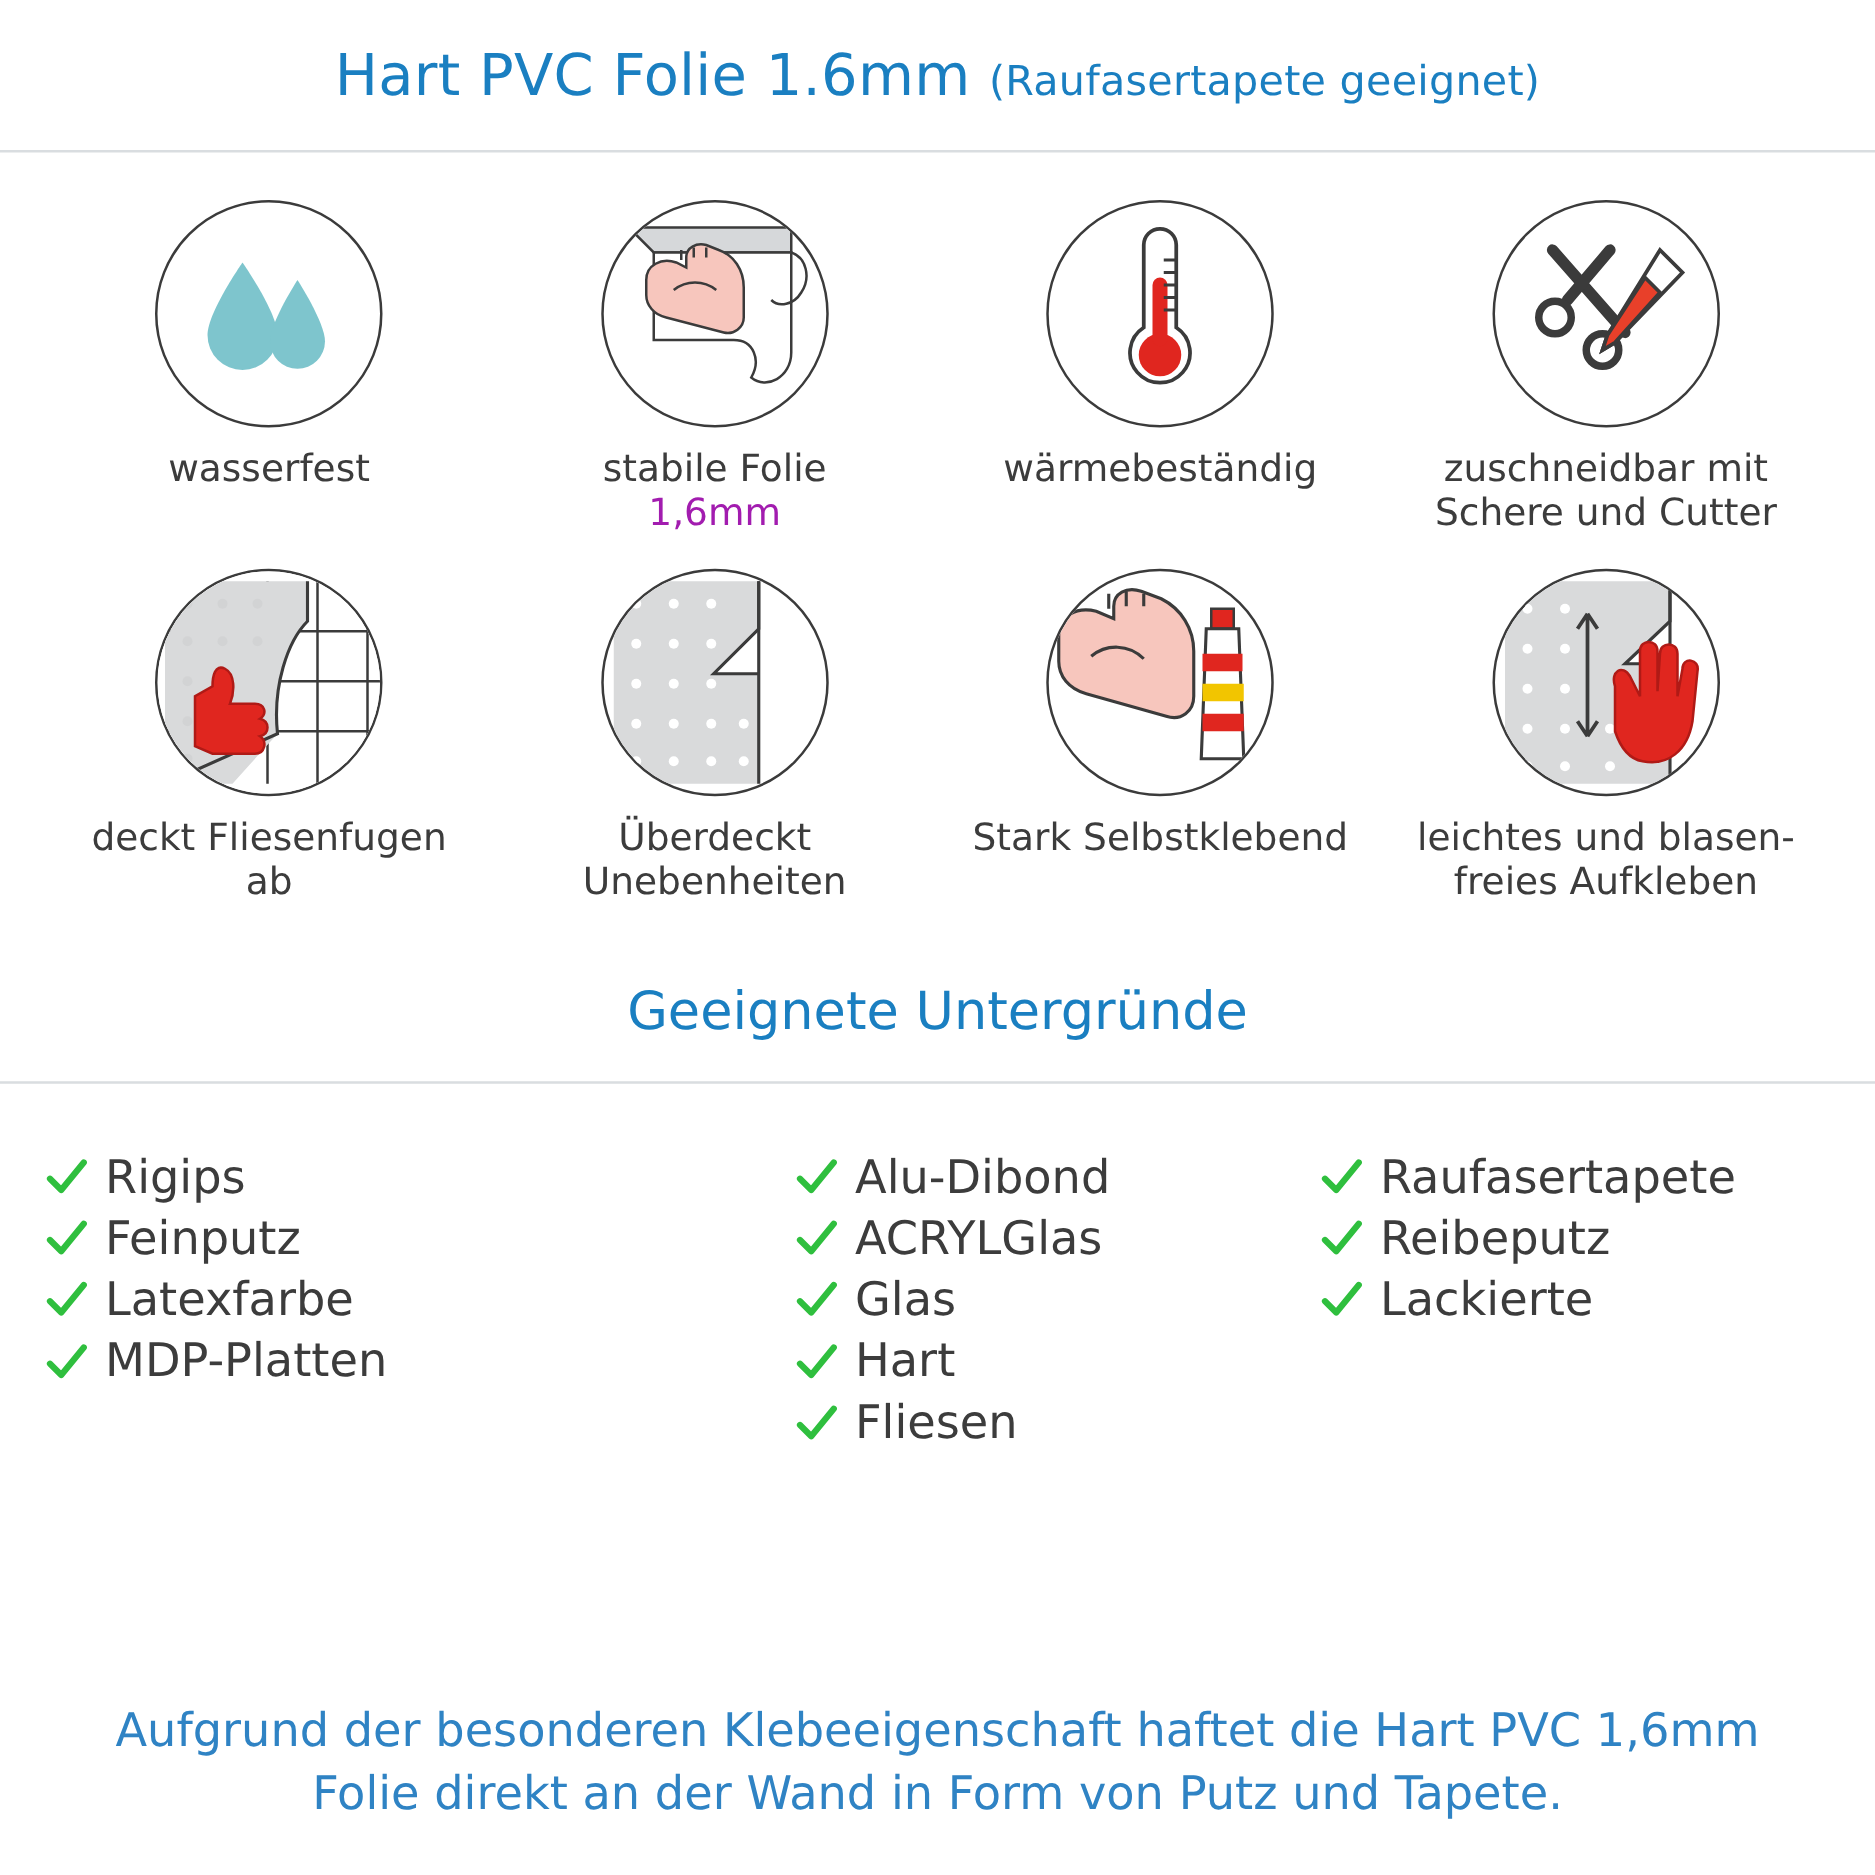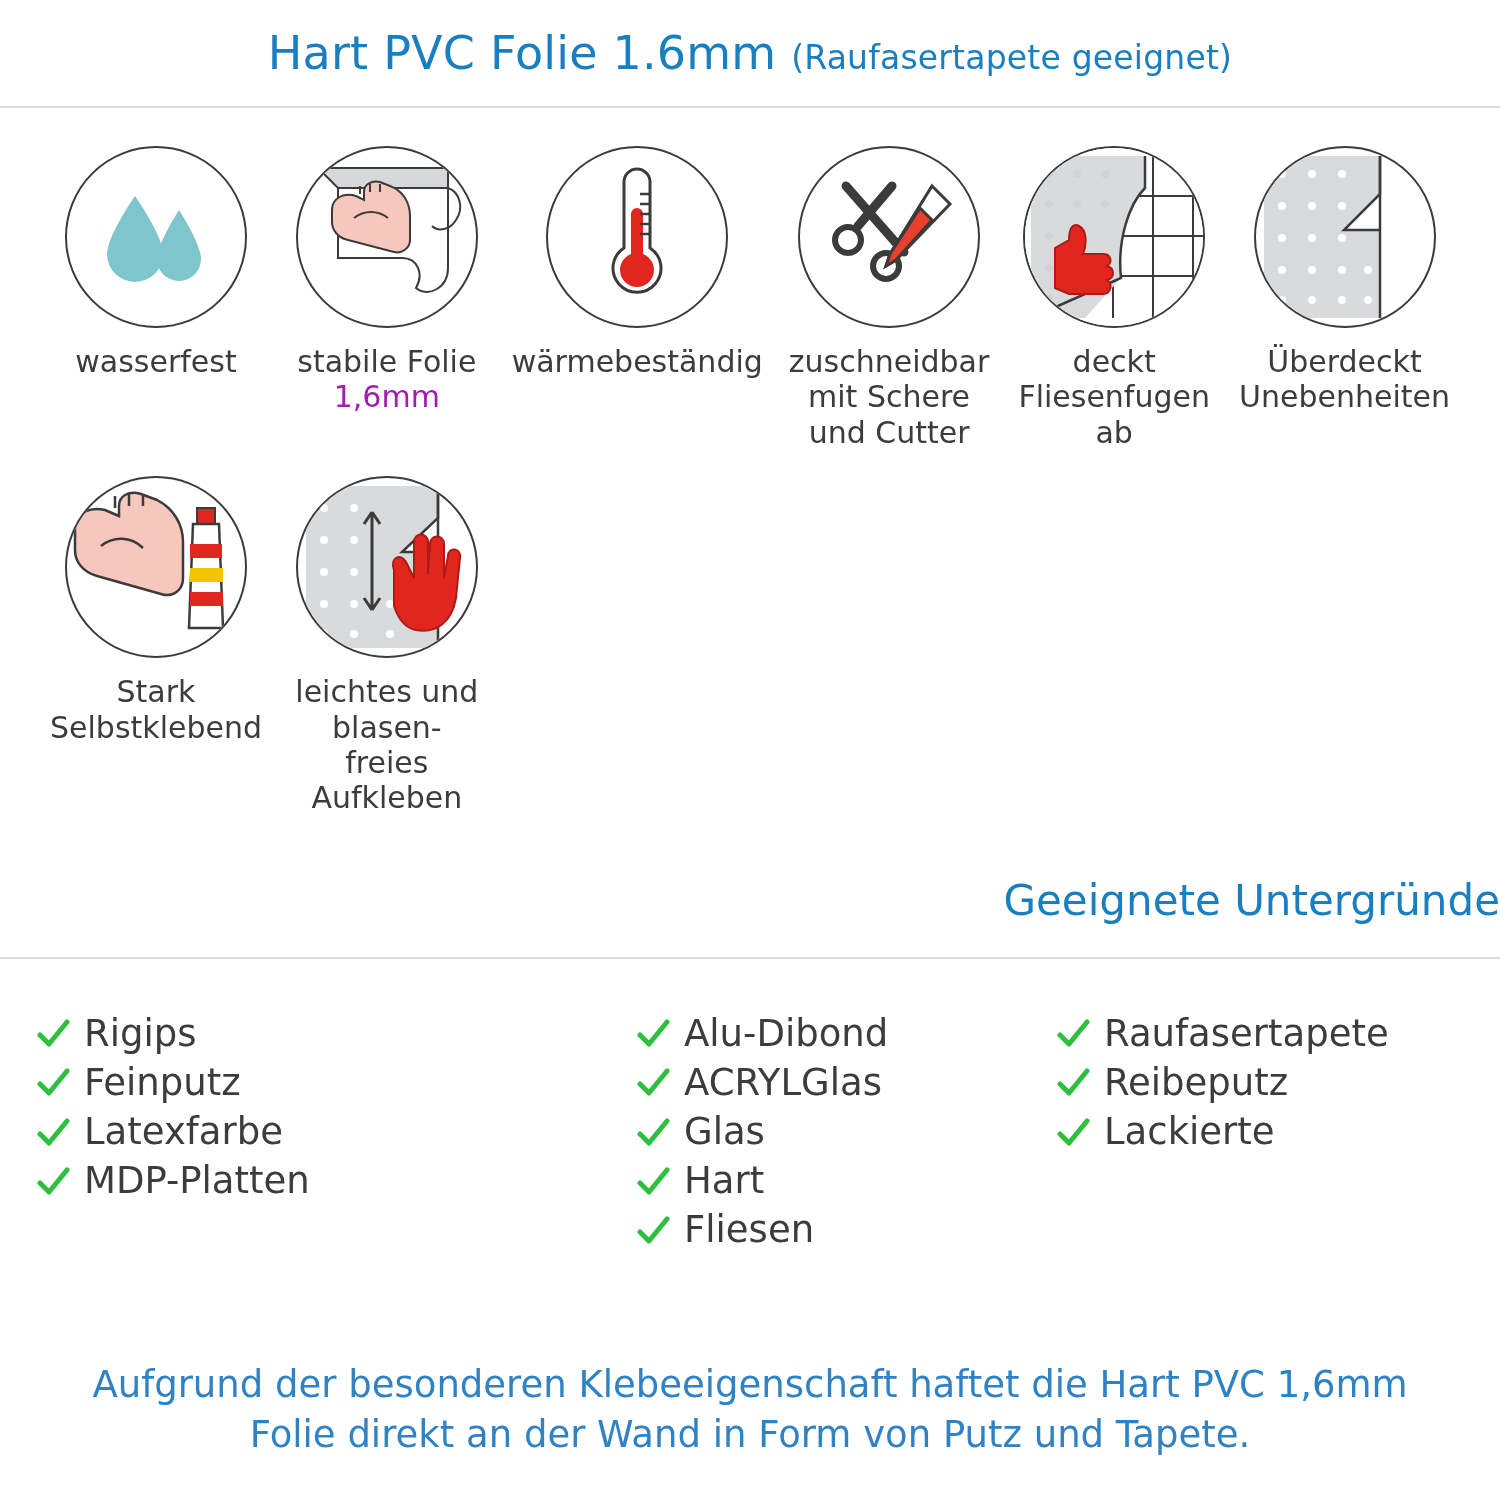--- a/index.html
+++ b/index.html
@@ -16,42 +16,42 @@
   }
   .page {
     position: relative;
     width: 1500px;
     height: 1500px;
     box-sizing: border-box;
   }
 
   
   .header {
-    height: 108px;
+    height: 122px;
     display: flex;
     align-items: center;
     justify-content: center;
     border-bottom: 2px solid #d9dde0;
     box-sizing: border-box;
   }
   .header-title {
     font-size: 46px;
     color: #1a7fc1;
     letter-spacing: 0.2px;
     white-space: nowrap;
   }
   .header-title .paren {
     font-size: 33px;
   }
 
   
   .features {
     padding: 38px 50px 0 50px;
     display: grid;
-    grid-template-columns: repeat(6, 1fr);
+    grid-template-columns: repeat(4, 1fr);
     row-gap: 10px;
     column-gap: 0px;
     box-sizing: border-box;
     gap: 26px;
   }
   .feature {
     display: flex;
     flex-direction: column;
     align-items: center;
   }
@@ -80,21 +80,21 @@
   }
   .feature-sub {
     font-size: 30px;
     color: #a21caf;
     line-height: 1.18;
   }
 
   
   .section-title-wrap {
     margin-top: 60px;
-    text-align: right;
+    text-align: center;
     padding-bottom: 32px;
     border-bottom: 2px solid #d9dde0;
   }
   .section-title {
     font-size: 42px;
     color: #1a7fc1;
   }
 
   
   .surfaces {

